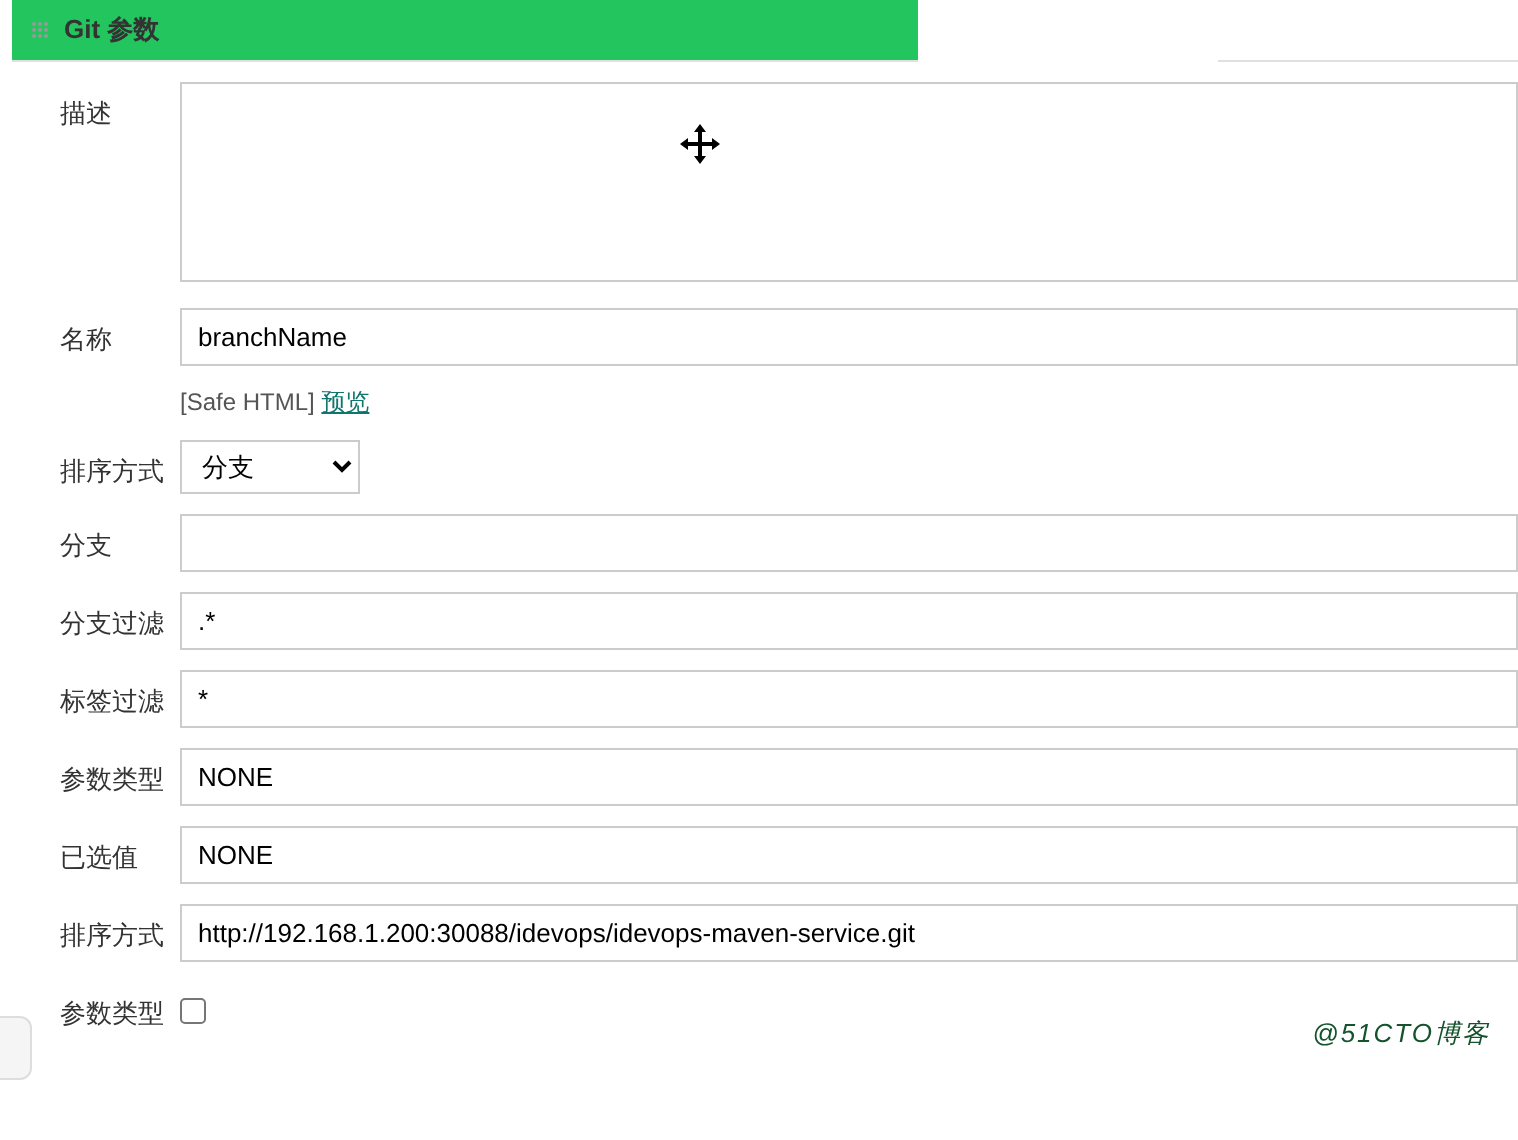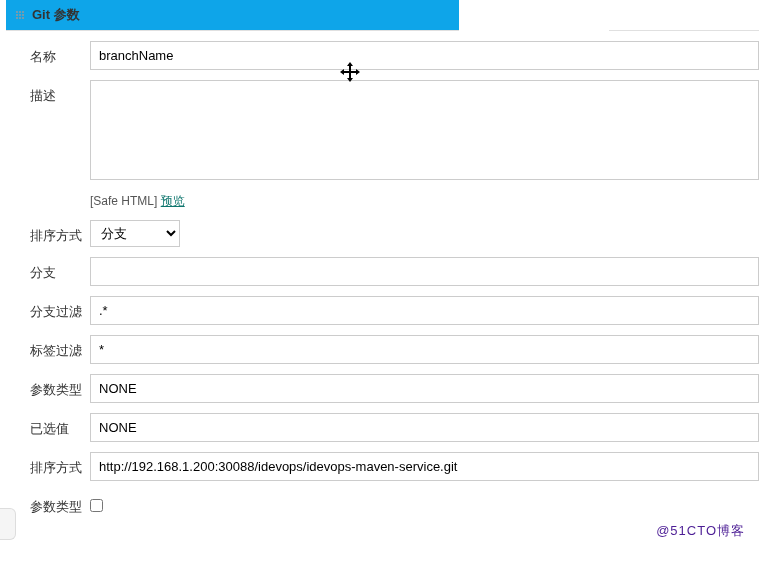--- a/index.html
+++ b/index.html
@@ -17,21 +17,21 @@
       overflow: hidden;
       position: relative;
     }
     .section-header {
       display: flex;
       align-items: center;
       gap: 6px;
       padding: 6px 8px;
       border-bottom: 1px solid #e0e0e0;
       font-weight: bold;
-      background: #0ea5e9;
+      background: #22c55e;
       margin-left: 6px;
       margin-right: 150px;
     }
     .drag-handle {
       width: 12px;
       height: 12px;
       display: inline-flex;
       align-items: center;
       justify-content: center;
       color: #999;
@@ -91,24 +91,25 @@
     .move-cursor-icon {
       position: absolute;
       left: 338px;
       top: 60px;
       pointer-events: none;
       z-index: 10;
     }
     .watermark {
       position: absolute;
       right: 14px;
-      bottom: 30px;
-      color: #4c1d95;
+      bottom: 44px;
+      color: #14532d;
       font-size: 13px;
       letter-spacing: 1px;
+      font-style: italic;
     }
     .left-tab-stub {
       position: absolute;
       left: 0;
       top: 508px;
       width: 16px;
       height: 32px;
       background: #f5f5f5;
       border: 1px solid #ddd;
       border-left: none;
@@ -144,30 +145,30 @@
       </svg>
     </span>
     <span>Git 参数</span>
   </div>
   <div class="header-right"></div>
 </div>
 
 <div class="form-body">
 
   <div class="row">
+    <div class="lbl">描述</div>
+    <div class="field">
+      <textarea style=""></textarea>
+    </div>
+  </div>
+
+  <div class="row">
     <div class="lbl">名称</div>
     <div class="field">
       <input type="text" value="branchName" style="">
-    </div>
-  </div>
-
-  <div class="row">
-    <div class="lbl">描述</div>
-    <div class="field">
-      <textarea style=""></textarea>
     </div>
   </div>
 
   <div class="safe-html-row">
     <span>[Safe HTML]</span>
     <a>预览</a>
   </div>
 
   <div class="row">
     <div class="lbl">排序方式</div>

